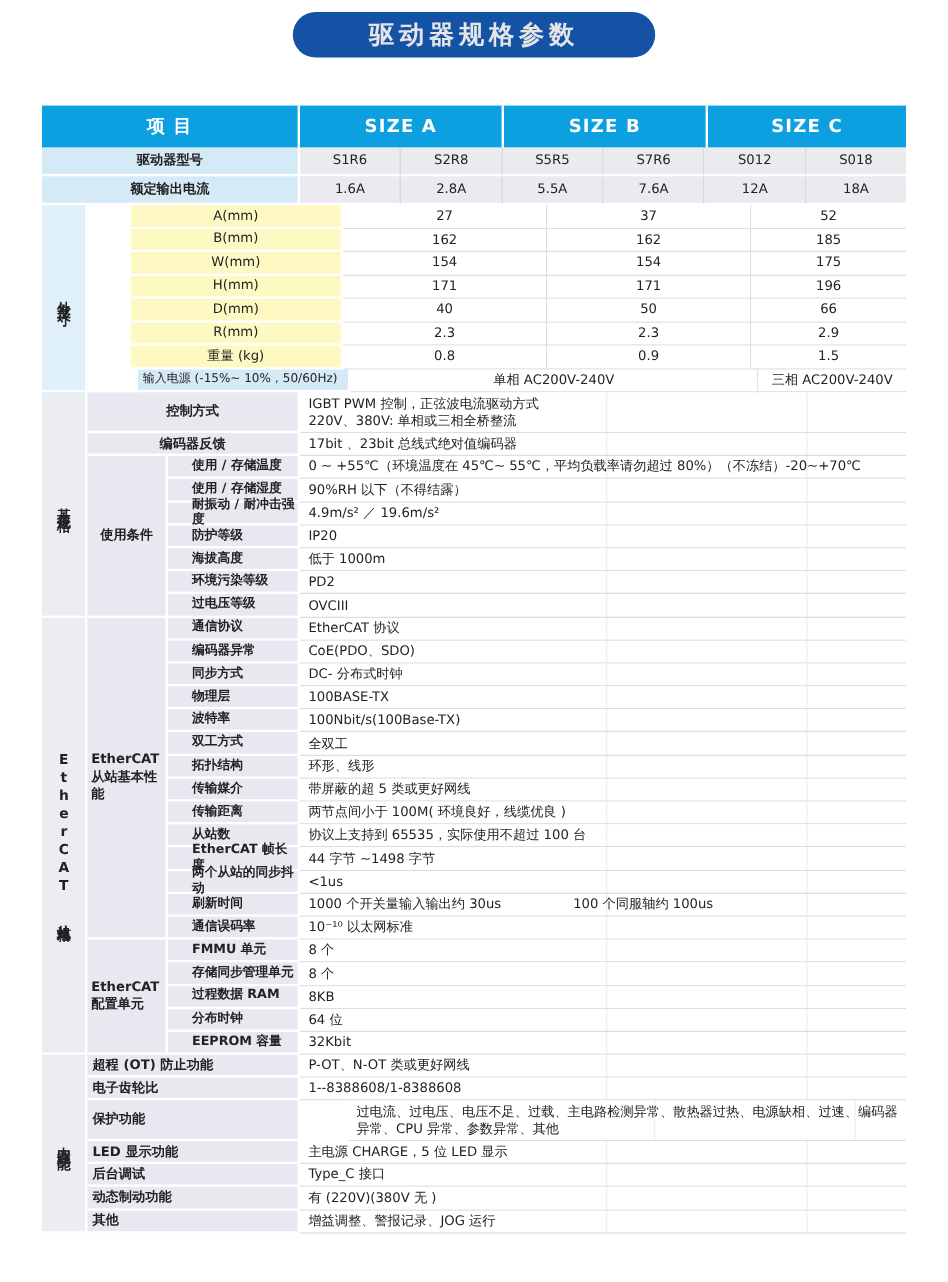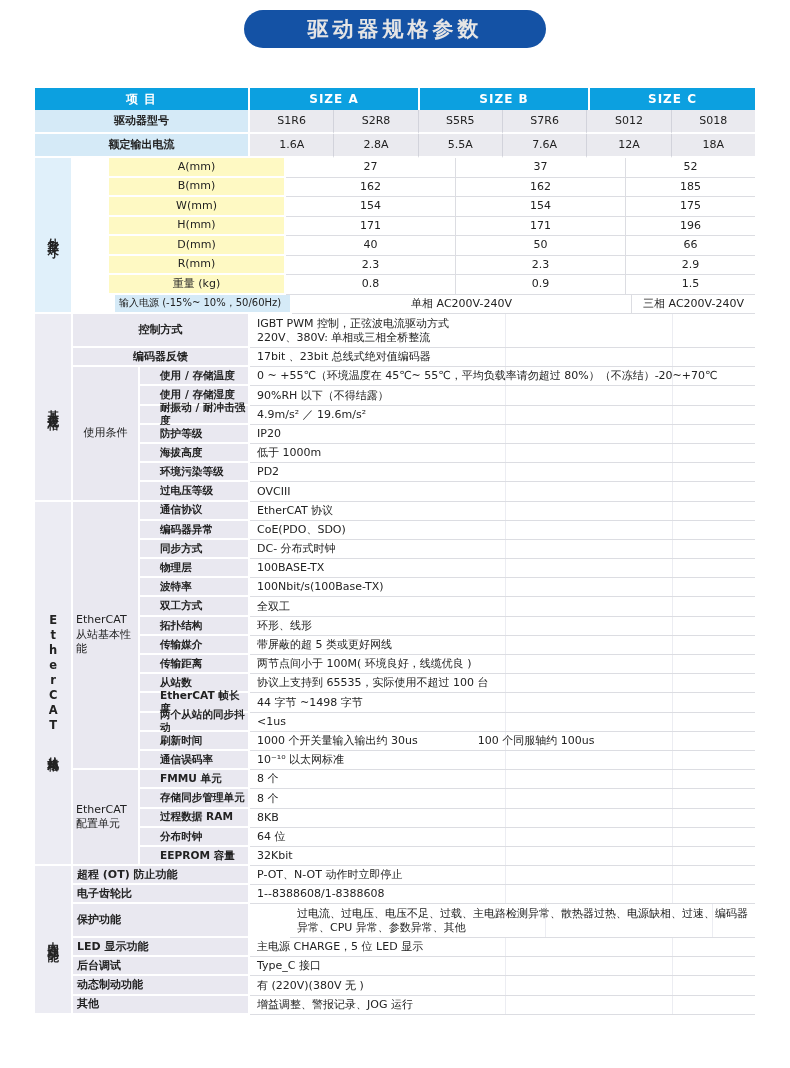--- a/index.html
+++ b/index.html
@@ -16,21 +16,21 @@
   .col  { display:flex; flex-direction:column; flex:1; }
   .cell { display:flex; align-items:center; }
   .ctr  { justify-content:center; text-align:center; }
   .r    { height:19.2px; }
   .rd   { height:19.5px; }
   .r2   { height:34px; }
   .r2b  { height:33.5px;gap:40px; }
   .rt   { height:24px; }
 
   
-  .hdr { height:22px; background:#0CA0E0; color:#fff; font-weight:700; font-size:12px; }
+  .hdr { height:35px; background:#0CA0E0; color:#fff; font-weight:700; font-size:15px; }
   .hdr > div { display:flex; align-items:center; justify-content:center; border-right:2px solid #fff; letter-spacing:1px; }
   .hdr > div:last-child { border-right:none; }
   .h0 { width:215px; } .hA { width:170px; } .hB { width:170px; } .hC { flex:1; }
 
   
   .toprow .lab { width:215px; background:#d5eaf7; border-right:2px solid #fff; border-bottom:2px solid #fff;
     justify-content:center; font-weight:600; }
   .toprow .d { flex:1; background:#eaeaef; border-right:1px solid #d2d3db; border-bottom:2px solid #fff;
     justify-content:center; font-weight:500; }
   .toprow .d:last-child { border-right:none; }
@@ -50,21 +50,21 @@
   .dA { width:170px; } .dB { width:170px; } .dC { flex:1; border-right:none !important; }
   .plab { width:177px; background:#d5eaf7; border-right:2px solid #fff; border-bottom:2px solid #fff;
     font-weight:400; font-size:10px; padding-left:4px;margin-left:42px; }
   .dAB { width:340px; background:#fff; border-bottom:1px solid #dcdde2; border-right:1px solid #dcdde2;
     justify-content:center; font-weight:500; }
 
   
   .lab177 { width:177px; background:#e9e8f0; border-right:2px solid #fff; border-bottom:2px solid #fff; font-weight:600; }
   .lab177.lft { padding-left:4px; }
   .sub67 { width:67px; background:#e9e8f0; border-right:2px solid #fff; border-bottom:2px solid #fff;
-    font-weight:400; padding:2px 3px; display:flex; align-items:center; line-height:1.3; }
+    font-weight:700; padding:2px 3px; display:flex; align-items:center; line-height:1.3; }
   .lab110 { width:110px; background:#e9e8f0; border-right:2px solid #fff; border-bottom:2px solid #fff;
     font-weight:600; padding-left:20px; font-size:10.6px; }
 
   
   .val { flex:1; background:#fff; border-bottom:1px solid #dcdde2; padding-left:7px;
     display:flex; align-items:center; white-space:pre-line; font-weight:500;
     background-image:linear-gradient(to right,#ecedf2,#ecedf2),linear-gradient(to right,#ecedf2,#ecedf2);
     background-size:1px 100%,1px 100%; background-position:255px 0,422px 0; background-repeat:no-repeat; }
   .gap60 { margin-left:60px; }
 </style>
@@ -296,21 +296,21 @@
         </div>
       </div>
     </div>
   </div>
 
   <div class="flex">
     <div class="strip lav">内置功能</div>
     <div class="col">
       <div class="flex r">
         <div class="cell lab177 lft">超程 (OT) 防止功能</div>
-        <div class="val">P-OT、N-OT 动作时立即停止</div>
+        <div class="val">P-OT、N-OT 类或更好网线</div>
       </div>
       <div class="flex r">
         <div class="cell lab177 lft">电子齿轮比</div>
         <div class="val">1--8388608/1-8388608</div>
       </div>
       <div class="flex r2b">
         <div class="cell lab177 lft">保护功能</div>
         <div class="val">过电流、过电压、电压不足、过载、主电路检测异常、散热器过热、电源缺相、过速、编码器异常、CPU 异常、参数异常、其他</div>
       </div>
       <div class="flex r">

